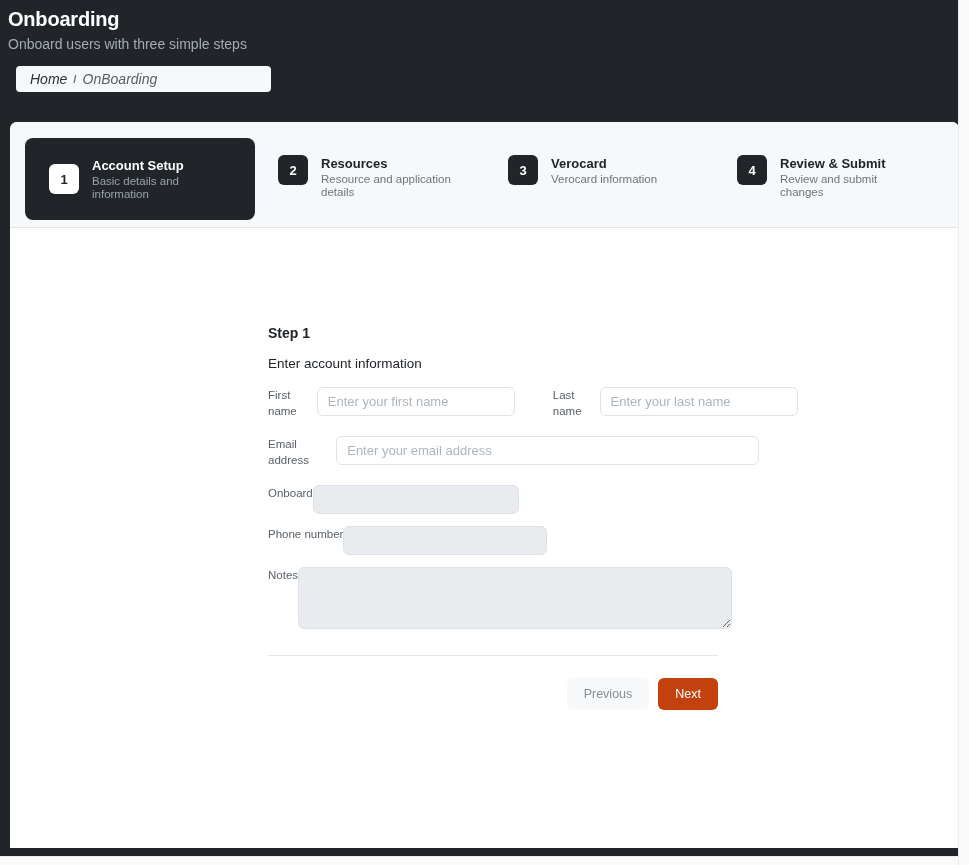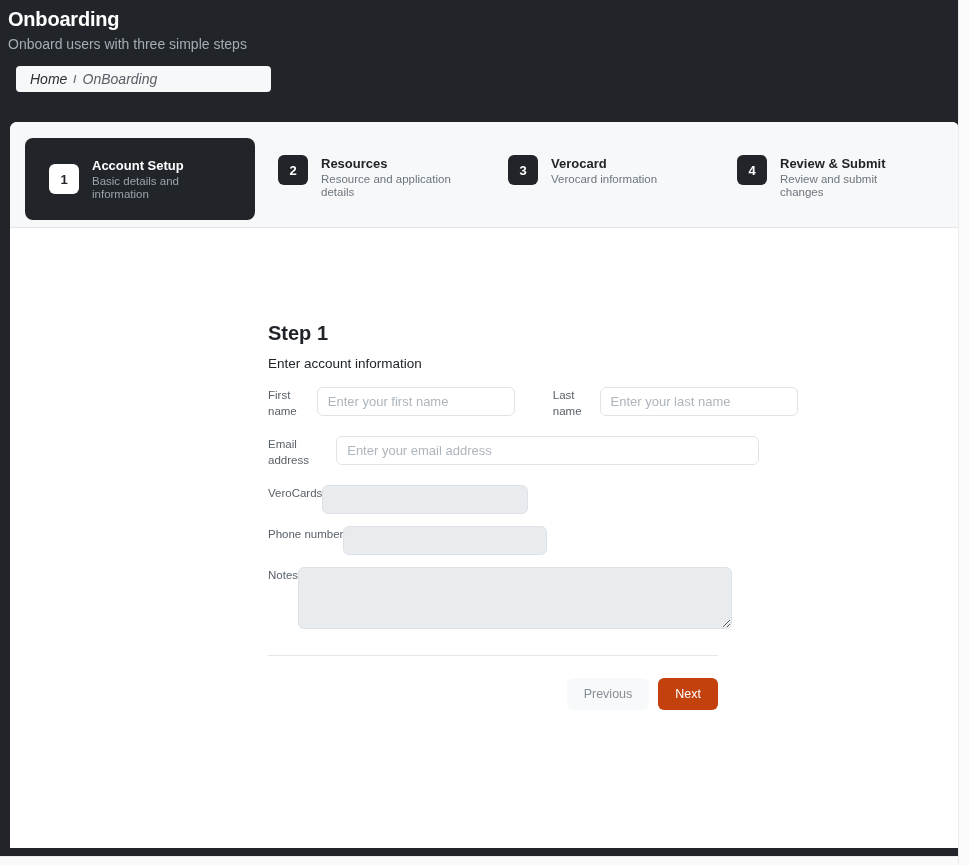--- a/index.html
+++ b/index.html
@@ -140,21 +140,21 @@
     position: relative;
     height: 619px;
   }
   .form-inner {
     position: absolute;
     left: 248px;
     top: 95px;
     width: 470px;
   }
   .step-heading {
-    font-size: 20px;
+    font-size: 14px;
     font-weight: bold;
     color: #212529;
     margin: 0 0 12px 10px;
     line-height: 20px;
   }
   .step-sub {
     font-size: 13.5px;
     color: #212529;
     margin: 0 0 14px 10px;
     line-height: 18px;
@@ -340,21 +340,21 @@
 
       <div class="row">
         <div class="field">
           <label class="field-label">Email address</label>
           <input class="input w-email" type="text" placeholder="Enter your email address" style="">
         </div>
       </div>
 
       <div class="row">
         <div class="field">
-          <label class="field-label">VeroCards</label>
+          <label class="field-label">Onboard</label>
           <input class="input w-loc disabled" type="text" disabled="" placeholder="" style="">
         </div>
       </div>
 
       <div class="row">
         <div class="field">
           <label class="field-label">Phone number</label>
           <input class="input w-phone disabled" type="text" disabled="" placeholder="" style="">
         </div>
       </div>

